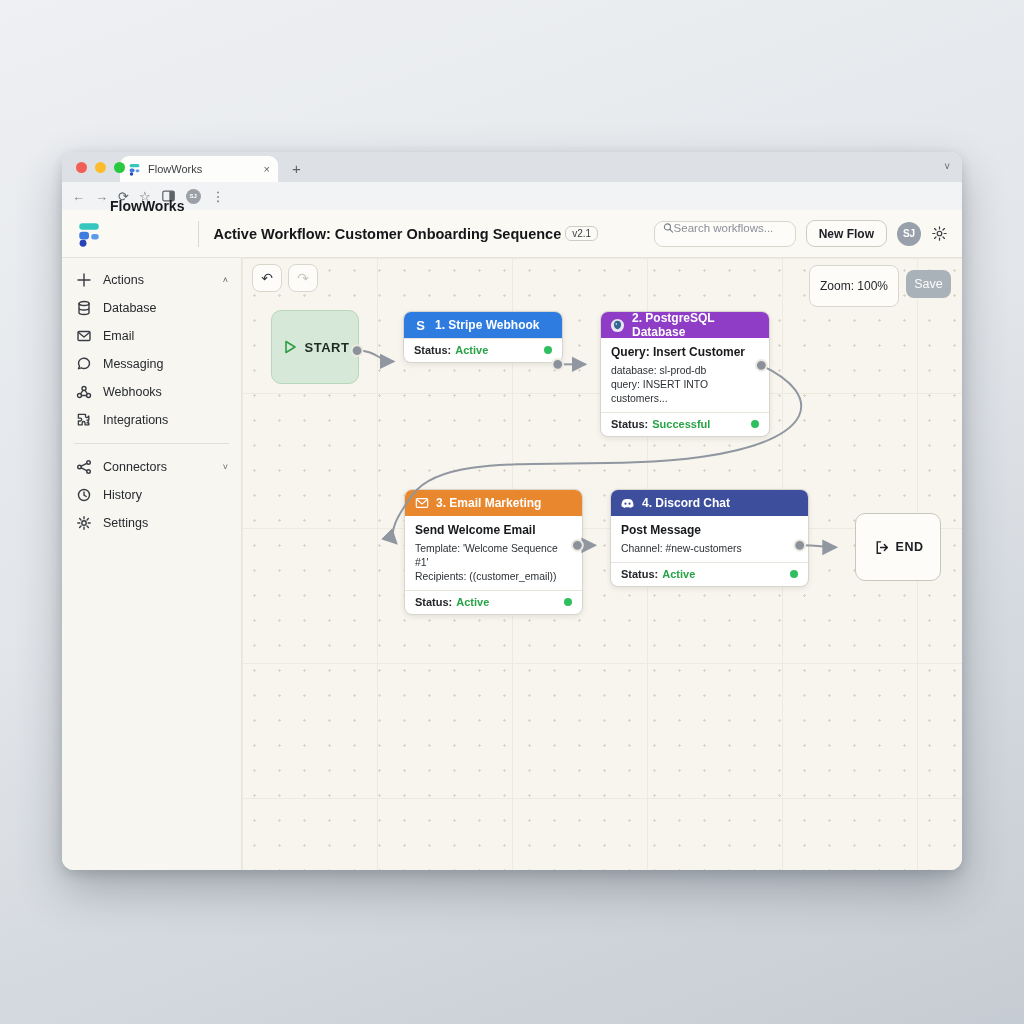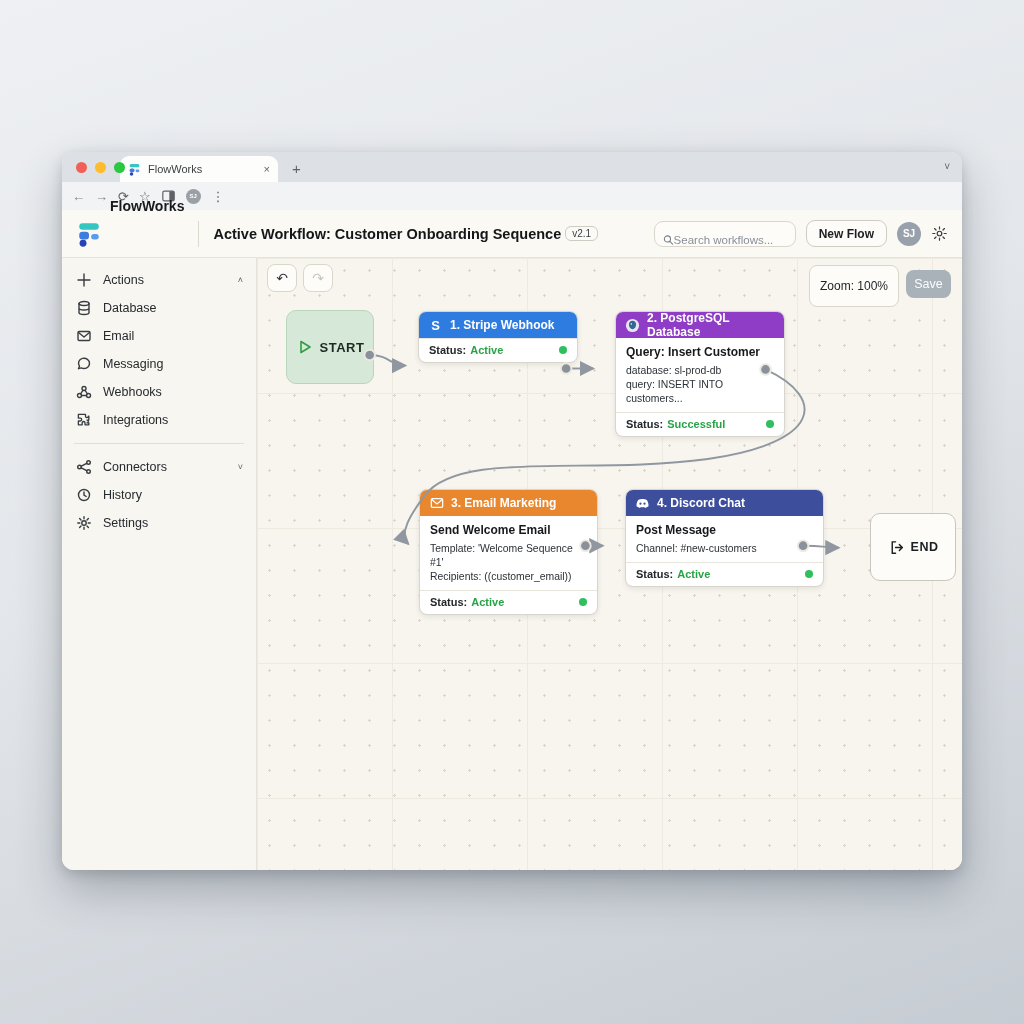--- a/index.html
+++ b/index.html
@@ -45,31 +45,31 @@
     display:flex; align-items:center; padding:0 14px; }
   .brand { display:flex; align-items:center; gap:8px; }
   .brand-text .bn { font-size:14px; font-weight:bold; color:#17191c; line-height:15px; }
   .brand-text .bs { font-size:9.5px; color:#6b7178;margin-top:44px; }
   .vdiv { width:1px; height:26px; background:#ddd9cf; margin:0 14px; }
   .wf-title { font-size:14.5px; font-weight:bold; color:#141619; }
   .ver-badge { margin-left:4px; font-size:10px; color:#3c4045; background:#fbfaf6;
     border:1px solid #cfccc3; border-radius:6px; padding:1px 6px; }
   .header-right { margin-left:auto; display:flex; align-items:center; gap:10px; }
   .searchbox { width:142px; height:26px; background:#fdfcf9; border:1px solid #d9d6cc; border-radius:9px;
-    display:flex; align-items:flex-end; padding:0 8px; gap:0; }
+    display:flex; align-items:flex-start; padding:0 8px; gap:0; }
   .searchbox input { border:none; outline:none; background:transparent; width:100%;
     font-size:11.5px; color:#555a61; font-family:"Liberation Sans",sans-serif; }
   .searchbox input::placeholder { color:#8a8f98; }
   .btn-newflow { height:27px; padding:0 12px; background:#fdfcf9; border:1px solid #cfccc3;
     border-radius:9px; font-size:12px; font-weight:bold; color:#1c1f23; display:flex; align-items:center; }
   .avatar { width:24px; height:24px; border-radius:50%; background:#98a1ab; color:#fff;
     font-size:10px; font-weight:bold; display:flex; align-items:center; justify-content:center; }
   
   .content { display:flex; height:612px; }
-  .sidebar { width:195px; background:#f7f6f0; border-right:1px solid #e6e3da; padding-top:8px; flex:none; }
+  .sidebar { width:180px; background:#f7f6f0; border-right:1px solid #e6e3da; padding-top:8px; flex:none; }
   .side-item { height:28px; display:flex; align-items:center; gap:11px; padding:0 14px; position:relative; }
   .side-item .lbl { font-size:12.5px; color:#26292e; }
   .side-item .chev { position:absolute; right:13px; font-size:9px; color:#5c6167; }
   .side-div { height:1px; background:#e2dfd6; margin:9px 12px; }
   .sicon { width:16px; height:16px; flex:none; }
   .sicon svg { width:16px; height:16px; stroke:#383d43; fill:none; stroke-width:1.4; stroke-linecap:round; stroke-linejoin:round; }
   
   .canvas {
     position:relative; flex:1; overflow:hidden;
     background-color:#f7f5ee;

